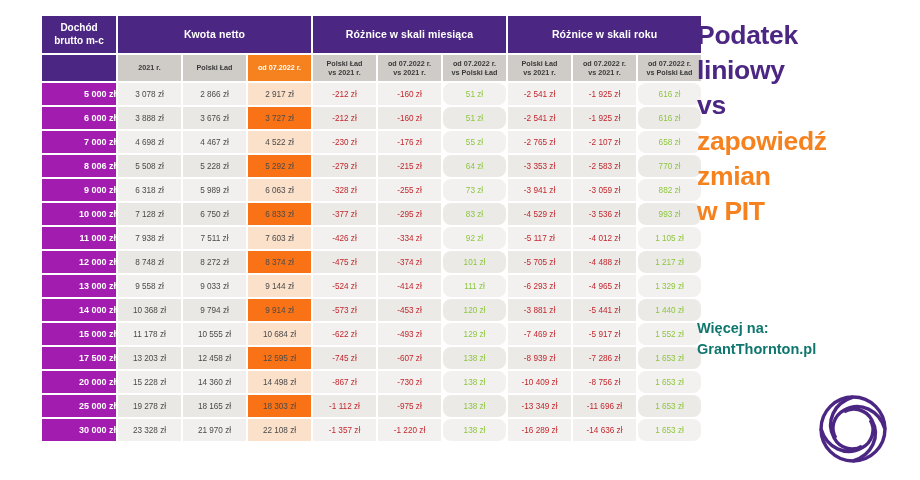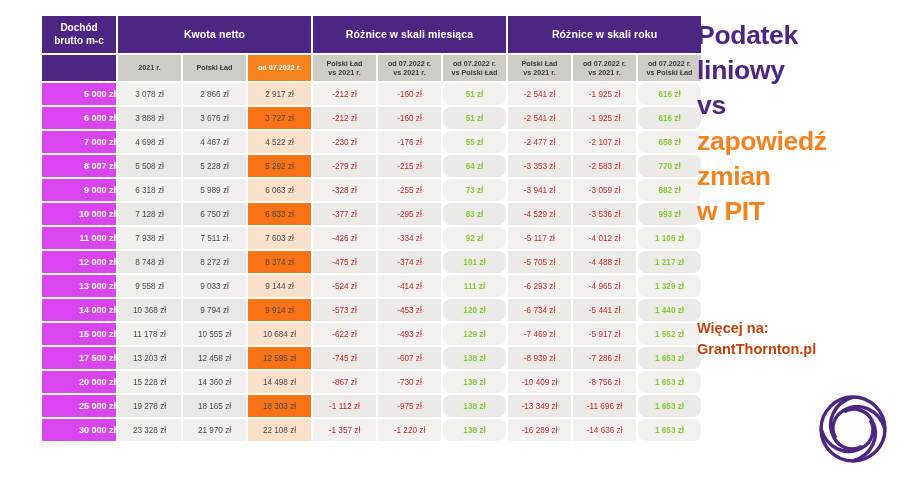--- a/index.html
+++ b/index.html
@@ -32,48 +32,48 @@
   .sub{
     background:#CFCBC6;color:#3a3a3a;
     font-size:7.2px;font-weight:bold;text-align:center;
     height:26px;vertical-align:middle;line-height:1.3;
   }
   .sub.orange{background:#F5821F;color:#ffffff;}
   .sub-blank{background:#4B2683;height:26px;}
 
   
   .rowlabel{
-    background:#d946ef;color:#ffffff;
+    background:#a21caf;color:#ffffff;
     font-size:9px;font-weight:bold;
     text-align:right;padding-right:9px;
     height:22px;vertical-align:middle;
   }
   .cell{
     font-size:8.2px;text-align:center;height:22px;vertical-align:middle;
     color:#4a4a4a;background:#F1F0EE;
   }
   .cell.alt{background:#E9E8E5;}
   .cell.peach{background:#FBE0CA;color:#4a4a4a;text-align:center;}
   .cell.peach.alt{background:#f97316;}
   .cell.neg{color:#C1272D;font-weight:normal;background:#F3F1EF;}
   .cell.neg.alt{background:#ECEAE7;}
-  .cell.pos{color:#8CC63E;font-weight:bold;background:#F3F1EF;border-radius:8px;}
+  .cell.pos{color:#8CC63E;font-weight:normal;background:#F3F1EF;border-radius:8px;}
   .cell.pos.alt{background:#ECEAE7;}
 
   
   .panel{position:absolute;left:697px;top:18px;width:205px;}
   .headline{
     font-size:26.5px;font-weight:bold;line-height:1.33;
     letter-spacing:-0.3px;margin:0;
   }
   .headline .p{color:#4B2683;display:block;}
   .headline .o{color:#F5821F;display:block;}
   .more{
     position:absolute;left:697px;top:318px;width:215px;
-    color:#c2410c;font-size:14.5px;font-weight:bold;line-height:1.45;
+    color:#0f766e;font-size:14.5px;font-weight:bold;line-height:1.45;
   }
   .more span{display:block;}
   .logo{position:absolute;left:812px;top:388px;width:82px;height:82px;}
 </style>
 </head>
 <body>
 
 <div class="canvas">
 
   <div class="table-wrap">
@@ -163,26 +163,26 @@
             <td class="cell pos alt">616 zł</td>
           </tr>
           <tr>
             <td class="rowlabel">7 000 zł</td>
             <td class="cell">4 698 zł</td>
             <td class="cell">4 467 zł</td>
             <td class="cell peach">4 522 zł</td>
             <td class="cell neg">-230 zł</td>
             <td class="cell neg">-176 zł</td>
             <td class="cell pos">55 zł</td>
-            <td class="cell neg">-2 477 zł</td>
+            <td class="cell neg">-2 765 zł</td>
             <td class="cell neg">-2 107 zł</td>
             <td class="cell pos">658 zł</td>
           </tr>
           <tr>
-            <td class="rowlabel">8 007 zł</td>
+            <td class="rowlabel">8 006 zł</td>
             <td class="cell alt">5 508 zł</td>
             <td class="cell alt">5 228 zł</td>
             <td class="cell peach alt">5 292 zł</td>
             <td class="cell neg alt">-279 zł</td>
             <td class="cell neg alt">-215 zł</td>
             <td class="cell pos alt">64 zł</td>
             <td class="cell neg alt">-3 353 zł</td>
             <td class="cell neg alt">-2 583 zł</td>
             <td class="cell pos alt">770 zł</td>
           </tr>
@@ -247,21 +247,21 @@
             <td class="cell pos">1 329 zł</td>
           </tr>
           <tr>
             <td class="rowlabel">14 000 zł</td>
             <td class="cell alt">10 368 zł</td>
             <td class="cell alt">9 794 zł</td>
             <td class="cell peach alt">9 914 zł</td>
             <td class="cell neg alt">-573 zł</td>
             <td class="cell neg alt">-453 zł</td>
             <td class="cell pos alt">120 zł</td>
-            <td class="cell neg alt">-6 734 zł</td>
+            <td class="cell neg alt">-3 881 zł</td>
             <td class="cell neg alt">-5 441 zł</td>
             <td class="cell pos alt">1 440 zł</td>
           </tr>
           <tr>
             <td class="rowlabel">15 000 zł</td>
             <td class="cell">11 178 zł</td>
             <td class="cell">10 555 zł</td>
             <td class="cell peach">10 684 zł</td>
             <td class="cell neg">-622 zł</td>
             <td class="cell neg">-493 zł</td>

